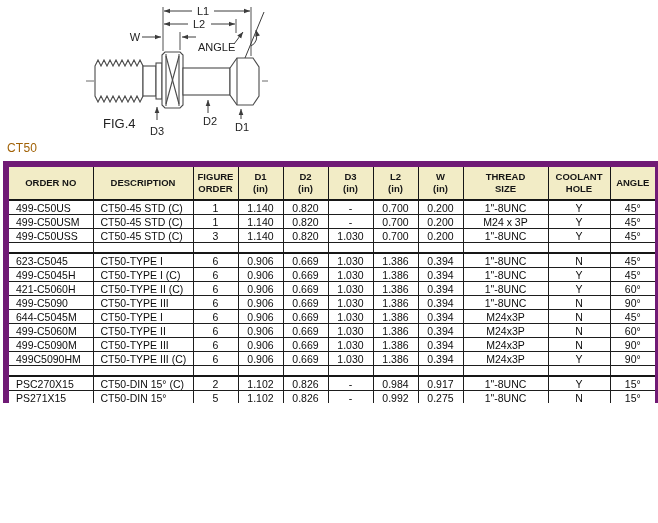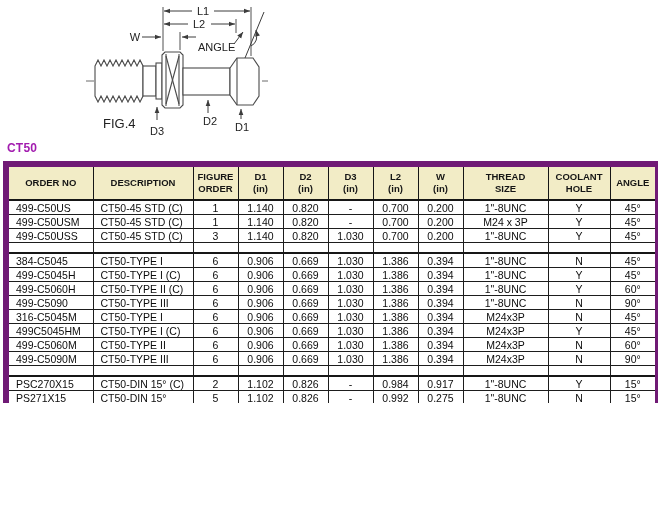--- a/index.html
+++ b/index.html
@@ -12,21 +12,21 @@
   .part-line   { fill:#fff; stroke:#4a4a4a; stroke-width:1.1; }
   .part-stroke { fill:none; stroke:#4a4a4a; stroke-width:1.1; }
   .dim-line    { fill:none; stroke:#3c3c3c; stroke-width:1; }
   .ext-line    { fill:none; stroke:#3c3c3c; stroke-width:0.9; }
   .center-line { fill:none; stroke:#5a5a5a; stroke-width:0.9; stroke-dasharray:8 3 2 3; }
   .dim-text    { font-family:"Liberation Sans", sans-serif; font-size:11px; fill:#222; }
   .fig-text    { font-family:"Liberation Sans", sans-serif; font-size:13px; fill:#222; }
   
   #section-title {
     position:absolute; left:7px; top:141px;
-    font-size:12px; font-weight:bold; color:#a21caf; letter-spacing:0.2px;
+    font-size:12px; font-weight:normal; color:#a16207; letter-spacing:0.2px;
   }
   
   #spec-table {
     position:absolute; left:3px; top:161px; width:652px;
     border-collapse:collapse; table-layout:fixed;
     border:6px solid #701a75;
   }
   #spec-table th {
     background:#f2ecc6;
     border:1px solid #161616; border-bottom:2px solid #161616;
@@ -196,21 +196,21 @@
           <td></td>
           <td></td>
           <td></td>
           <td></td>
           <td></td>
           <td></td>
           <td></td>
           <td></td>
         </tr>
         <tr>
-          <td class="left">384-C5045</td>
+          <td class="left">623-C5045</td>
           <td class="left">CT50-TYPE I</td>
           <td>6</td>
           <td>0.906</td>
           <td>0.669</td>
           <td>1.030</td>
           <td>1.386</td>
           <td>0.394</td>
           <td>1"-8UNC</td>
           <td>N</td>
           <td>45°</td>
@@ -222,21 +222,21 @@
           <td>0.906</td>
           <td>0.669</td>
           <td>1.030</td>
           <td>1.386</td>
           <td>0.394</td>
           <td>1"-8UNC</td>
           <td>Y</td>
           <td>45°</td>
         </tr>
         <tr>
-          <td class="left">499-C5060H</td>
+          <td class="left">421-C5060H</td>
           <td class="left">CT50-TYPE II (C)</td>
           <td>6</td>
           <td>0.906</td>
           <td>0.669</td>
           <td>1.030</td>
           <td>1.386</td>
           <td>0.394</td>
           <td>1"-8UNC</td>
           <td>Y</td>
           <td>60°</td>
@@ -248,43 +248,30 @@
           <td>0.906</td>
           <td>0.669</td>
           <td>1.030</td>
           <td>1.386</td>
           <td>0.394</td>
           <td>1"-8UNC</td>
           <td>N</td>
           <td>90°</td>
         </tr>
         <tr>
-          <td class="left">316-C5045M</td>
+          <td class="left">644-C5045M</td>
           <td class="left">CT50-TYPE I</td>
           <td>6</td>
           <td>0.906</td>
           <td>0.669</td>
           <td>1.030</td>
           <td>1.386</td>
           <td>0.394</td>
           <td>M24x3P</td>
           <td>N</td>
-          <td>45°</td>
-        </tr>
-        <tr>
-          <td class="left">499C5045HM</td>
-          <td class="left">CT50-TYPE I (C)</td>
-          <td>6</td>
-          <td>0.906</td>
-          <td>0.669</td>
-          <td>1.030</td>
-          <td>1.386</td>
-          <td>0.394</td>
-          <td>M24x3P</td>
-          <td>Y</td>
           <td>45°</td>
         </tr>
         <tr>
           <td class="left">499-C5060M</td>
           <td class="left">CT50-TYPE II</td>
           <td>6</td>
           <td>0.906</td>
           <td>0.669</td>
           <td>1.030</td>
           <td>1.386</td>
@@ -297,20 +284,33 @@
           <td class="left">499-C5090M</td>
           <td class="left">CT50-TYPE III</td>
           <td>6</td>
           <td>0.906</td>
           <td>0.669</td>
           <td>1.030</td>
           <td>1.386</td>
           <td>0.394</td>
           <td>M24x3P</td>
           <td>N</td>
+          <td>90°</td>
+        </tr>
+        <tr>
+          <td class="left">499C5090HM</td>
+          <td class="left">CT50-TYPE III (C)</td>
+          <td>6</td>
+          <td>0.906</td>
+          <td>0.669</td>
+          <td>1.030</td>
+          <td>1.386</td>
+          <td>0.394</td>
+          <td>M24x3P</td>
+          <td>Y</td>
           <td>90°</td>
         </tr>
         <tr class="spacer">
           <td></td>
           <td></td>
           <td></td>
           <td></td>
           <td></td>
           <td></td>
           <td></td>

